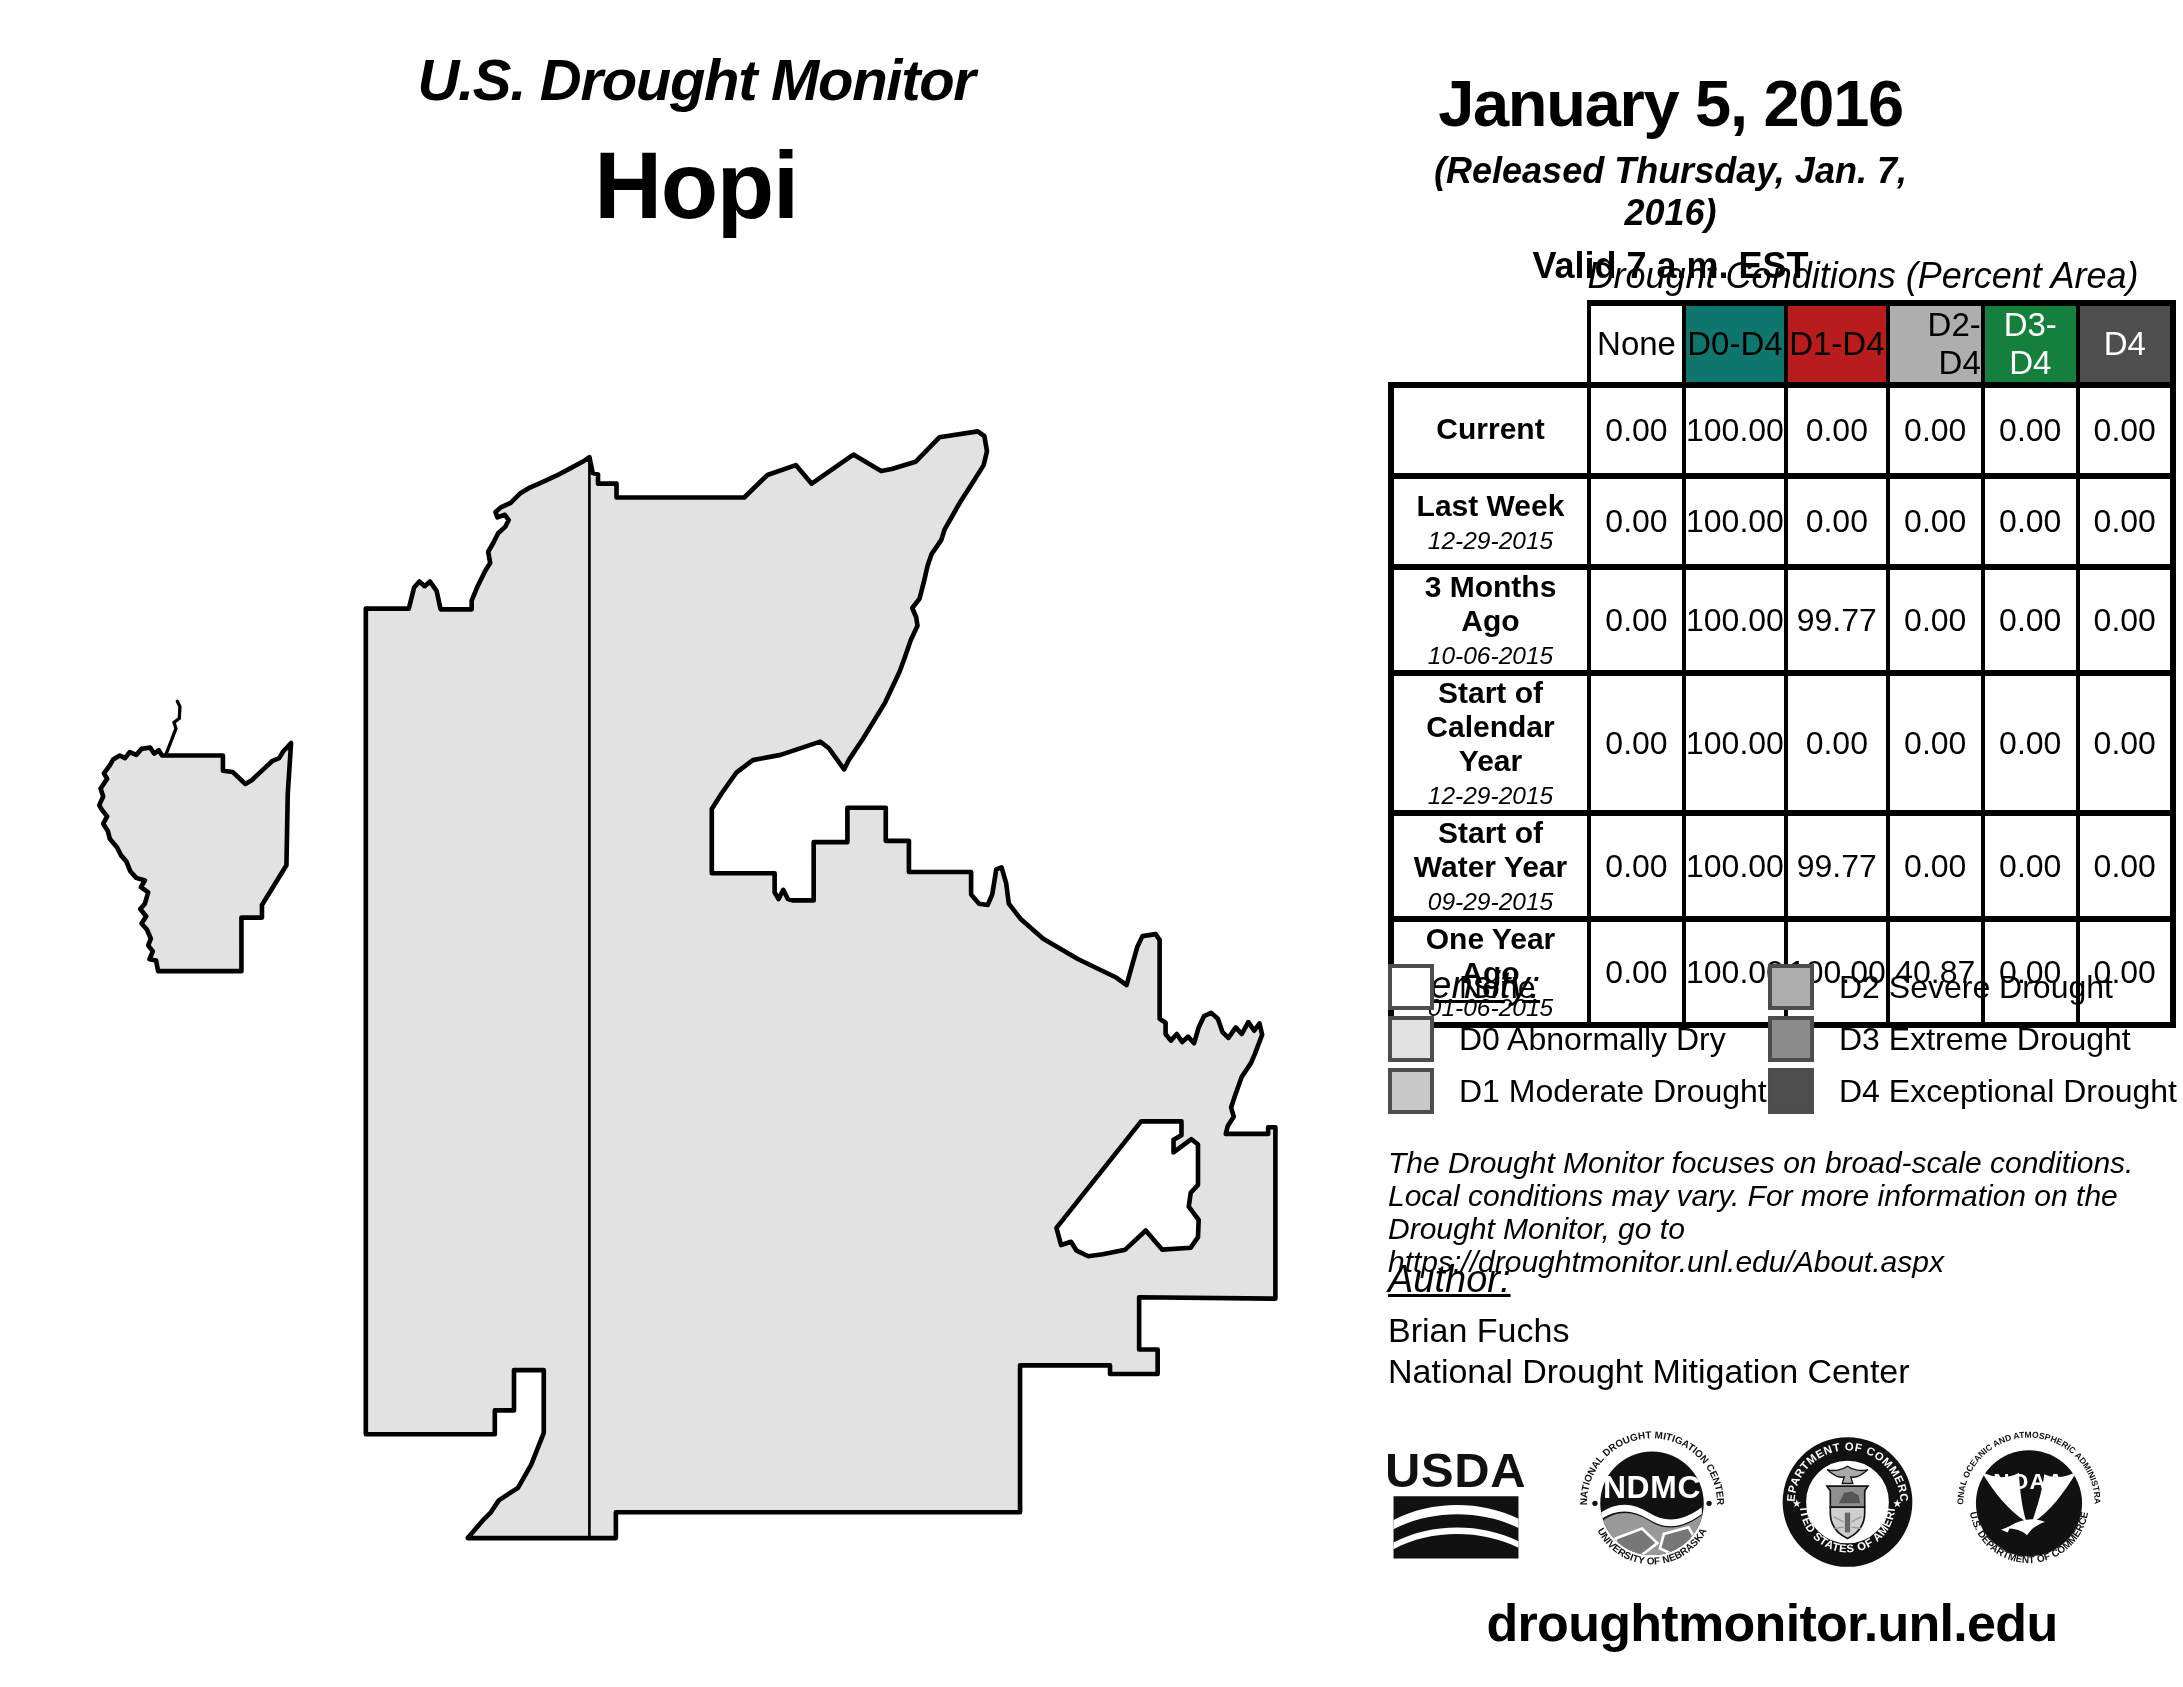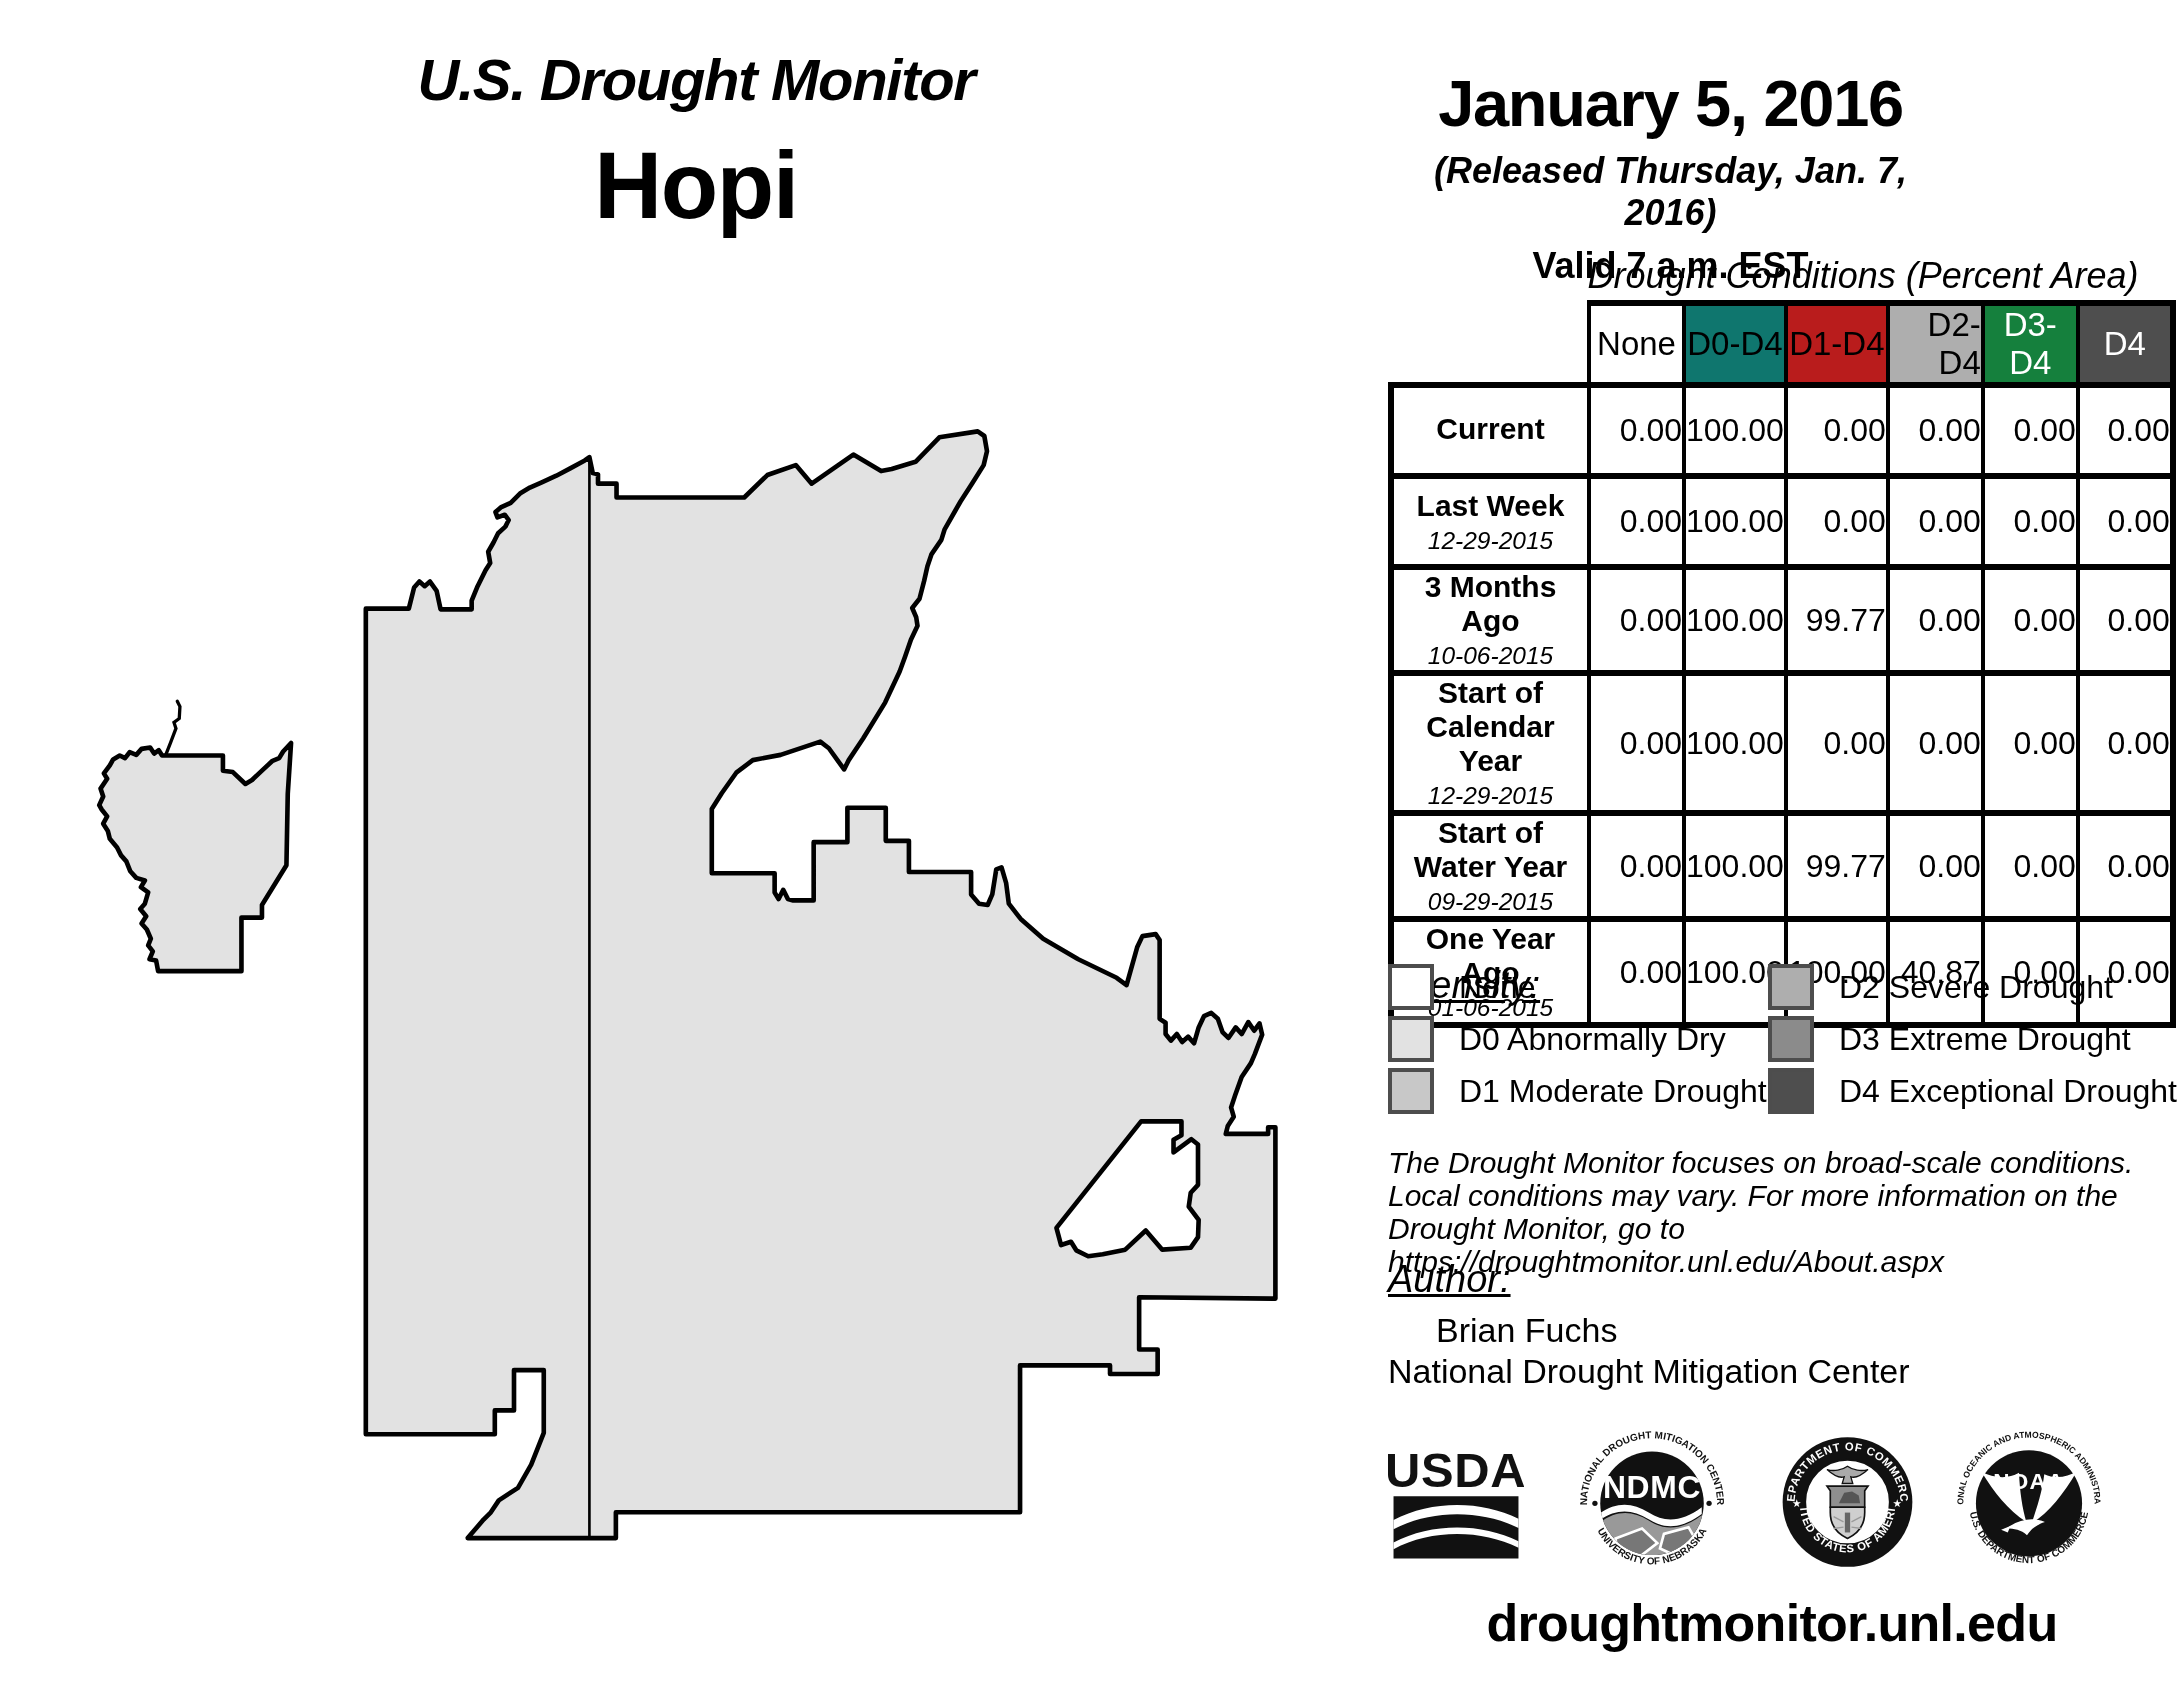--- a/index.html
+++ b/index.html
@@ -29,36 +29,36 @@
   .hrow th.ondark{color:#ffffff;}
   .corner{border:none;background:#fff;}
   .drow{height:91px;}
   .drow th,.drow td{border:4px solid #000;border-top:6.6px solid #000;border-bottom:6.6px solid #000;}
   .drow th{border-left:6.6px solid #000;}
   .drow td:last-child,.hrow th:last-child{border-right:6px solid #000;}
   .lastrow th,.lastrow td{border-bottom:6.6px solid #000;}
   .rlab{vertical-align:middle;text-align:center;}
   .rl{font-weight:bold;font-size:30px;line-height:34px;white-space:pre-line;}
   .rd{font-style:italic;font-size:24.5px;margin-top:4px;}
-  .val{font-size:32px;text-align:right;vertical-align:middle;}
+  .val{font-size:32px;text-align:center;vertical-align:middle;}
 
   
   #legend-heading{left:1388px;top:924px;font-size:38px;font-style:italic;
                   text-decoration:underline;margin-top:40px;}
   #legend{left:1388px;top:961px;display:grid;grid-template-columns:380px 427px;
           grid-template-rows:repeat(3,52px);grid-auto-flow:column;}
   .leg-item{display:flex;align-items:center;}
   .swatch{width:38px;height:38px;border:4px solid #4d4d4d;margin-right:25px;flex:0 0 auto;}
   .leg-label{font-size:32px;}
 
   
   #disclaimer{left:1388px;top:1146px;font-size:30px;font-style:italic;line-height:33px;}
   #author-heading{left:1388px;top:1258px;font-size:38px;font-style:italic;
                   text-decoration:underline;}
-  #author-name{left:1388px;top:1311px;font-size:34px;margin-left:48px;}
+  #author-name{left:1388px;top:1311px;font-size:34px;}
   #author-org{left:1388px;top:1352px;font-size:34px;}
 
   
   .logo{position:absolute;}
   #footer-url{left:1441px;top:1593px;width:662px;text-align:center;
               font-size:52px;font-weight:bold;letter-spacing:-0.7px;}
 
   svg text{font-family:"Liberation Sans", sans-serif;}
   .sealtext{font-weight:bold;}
 </style>

